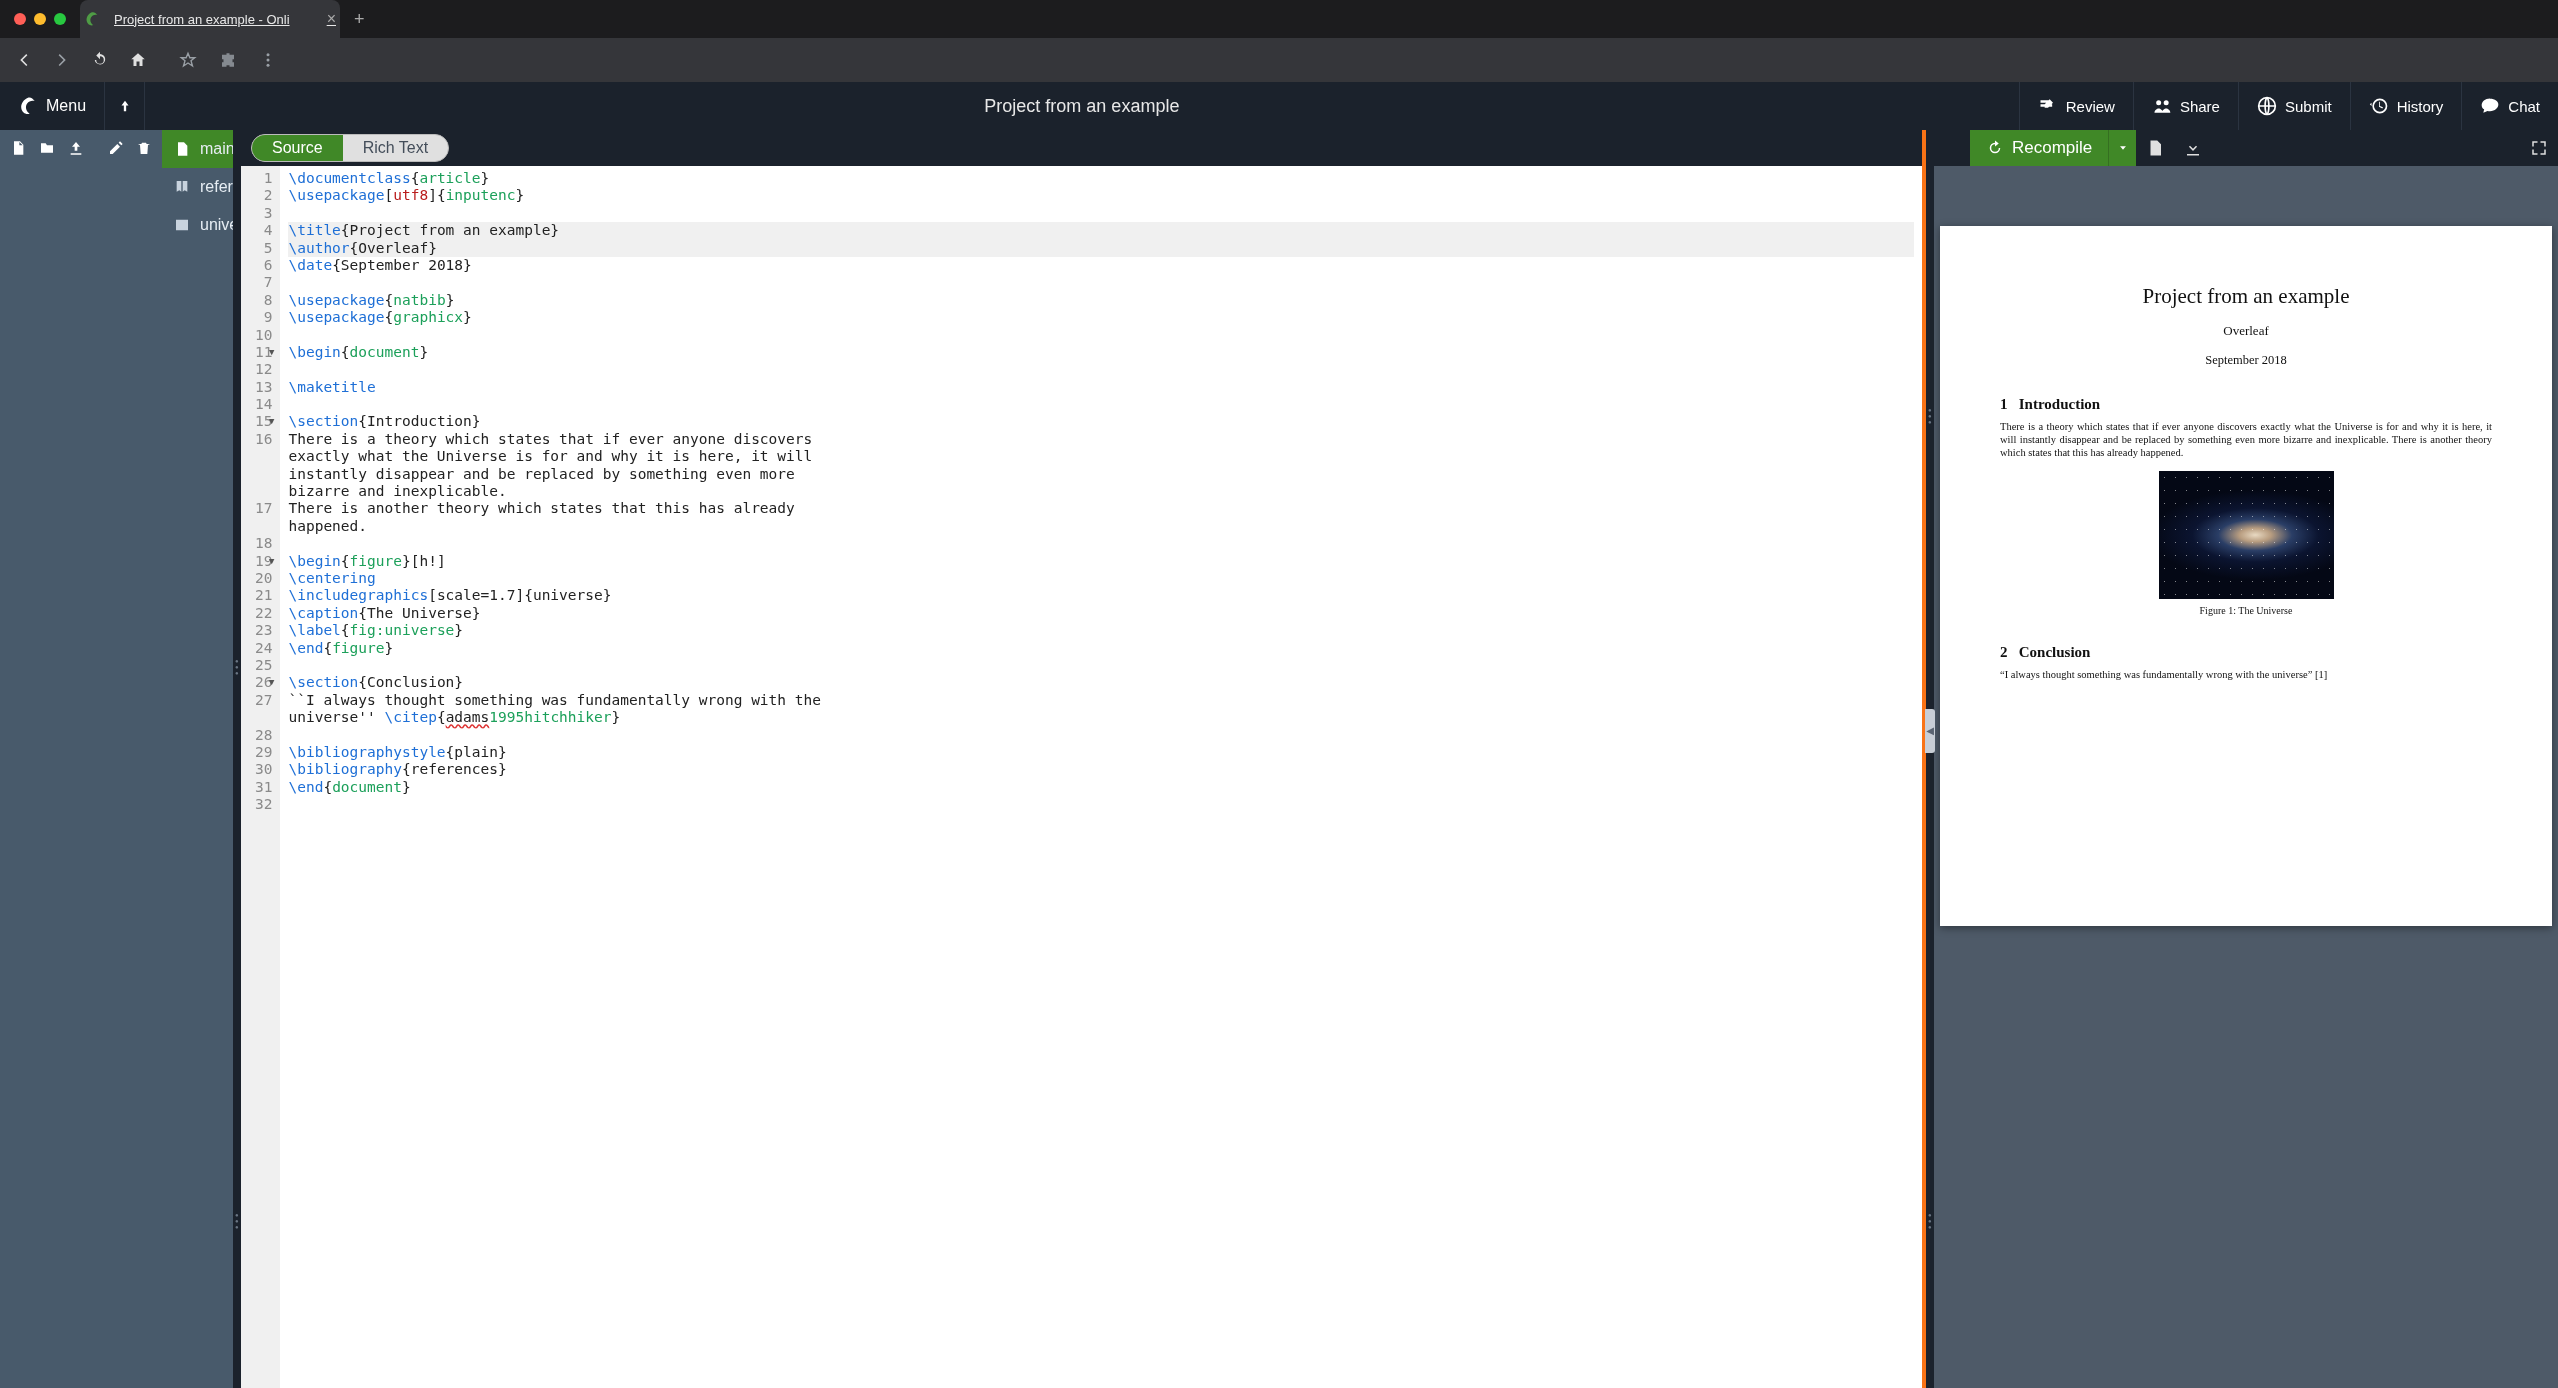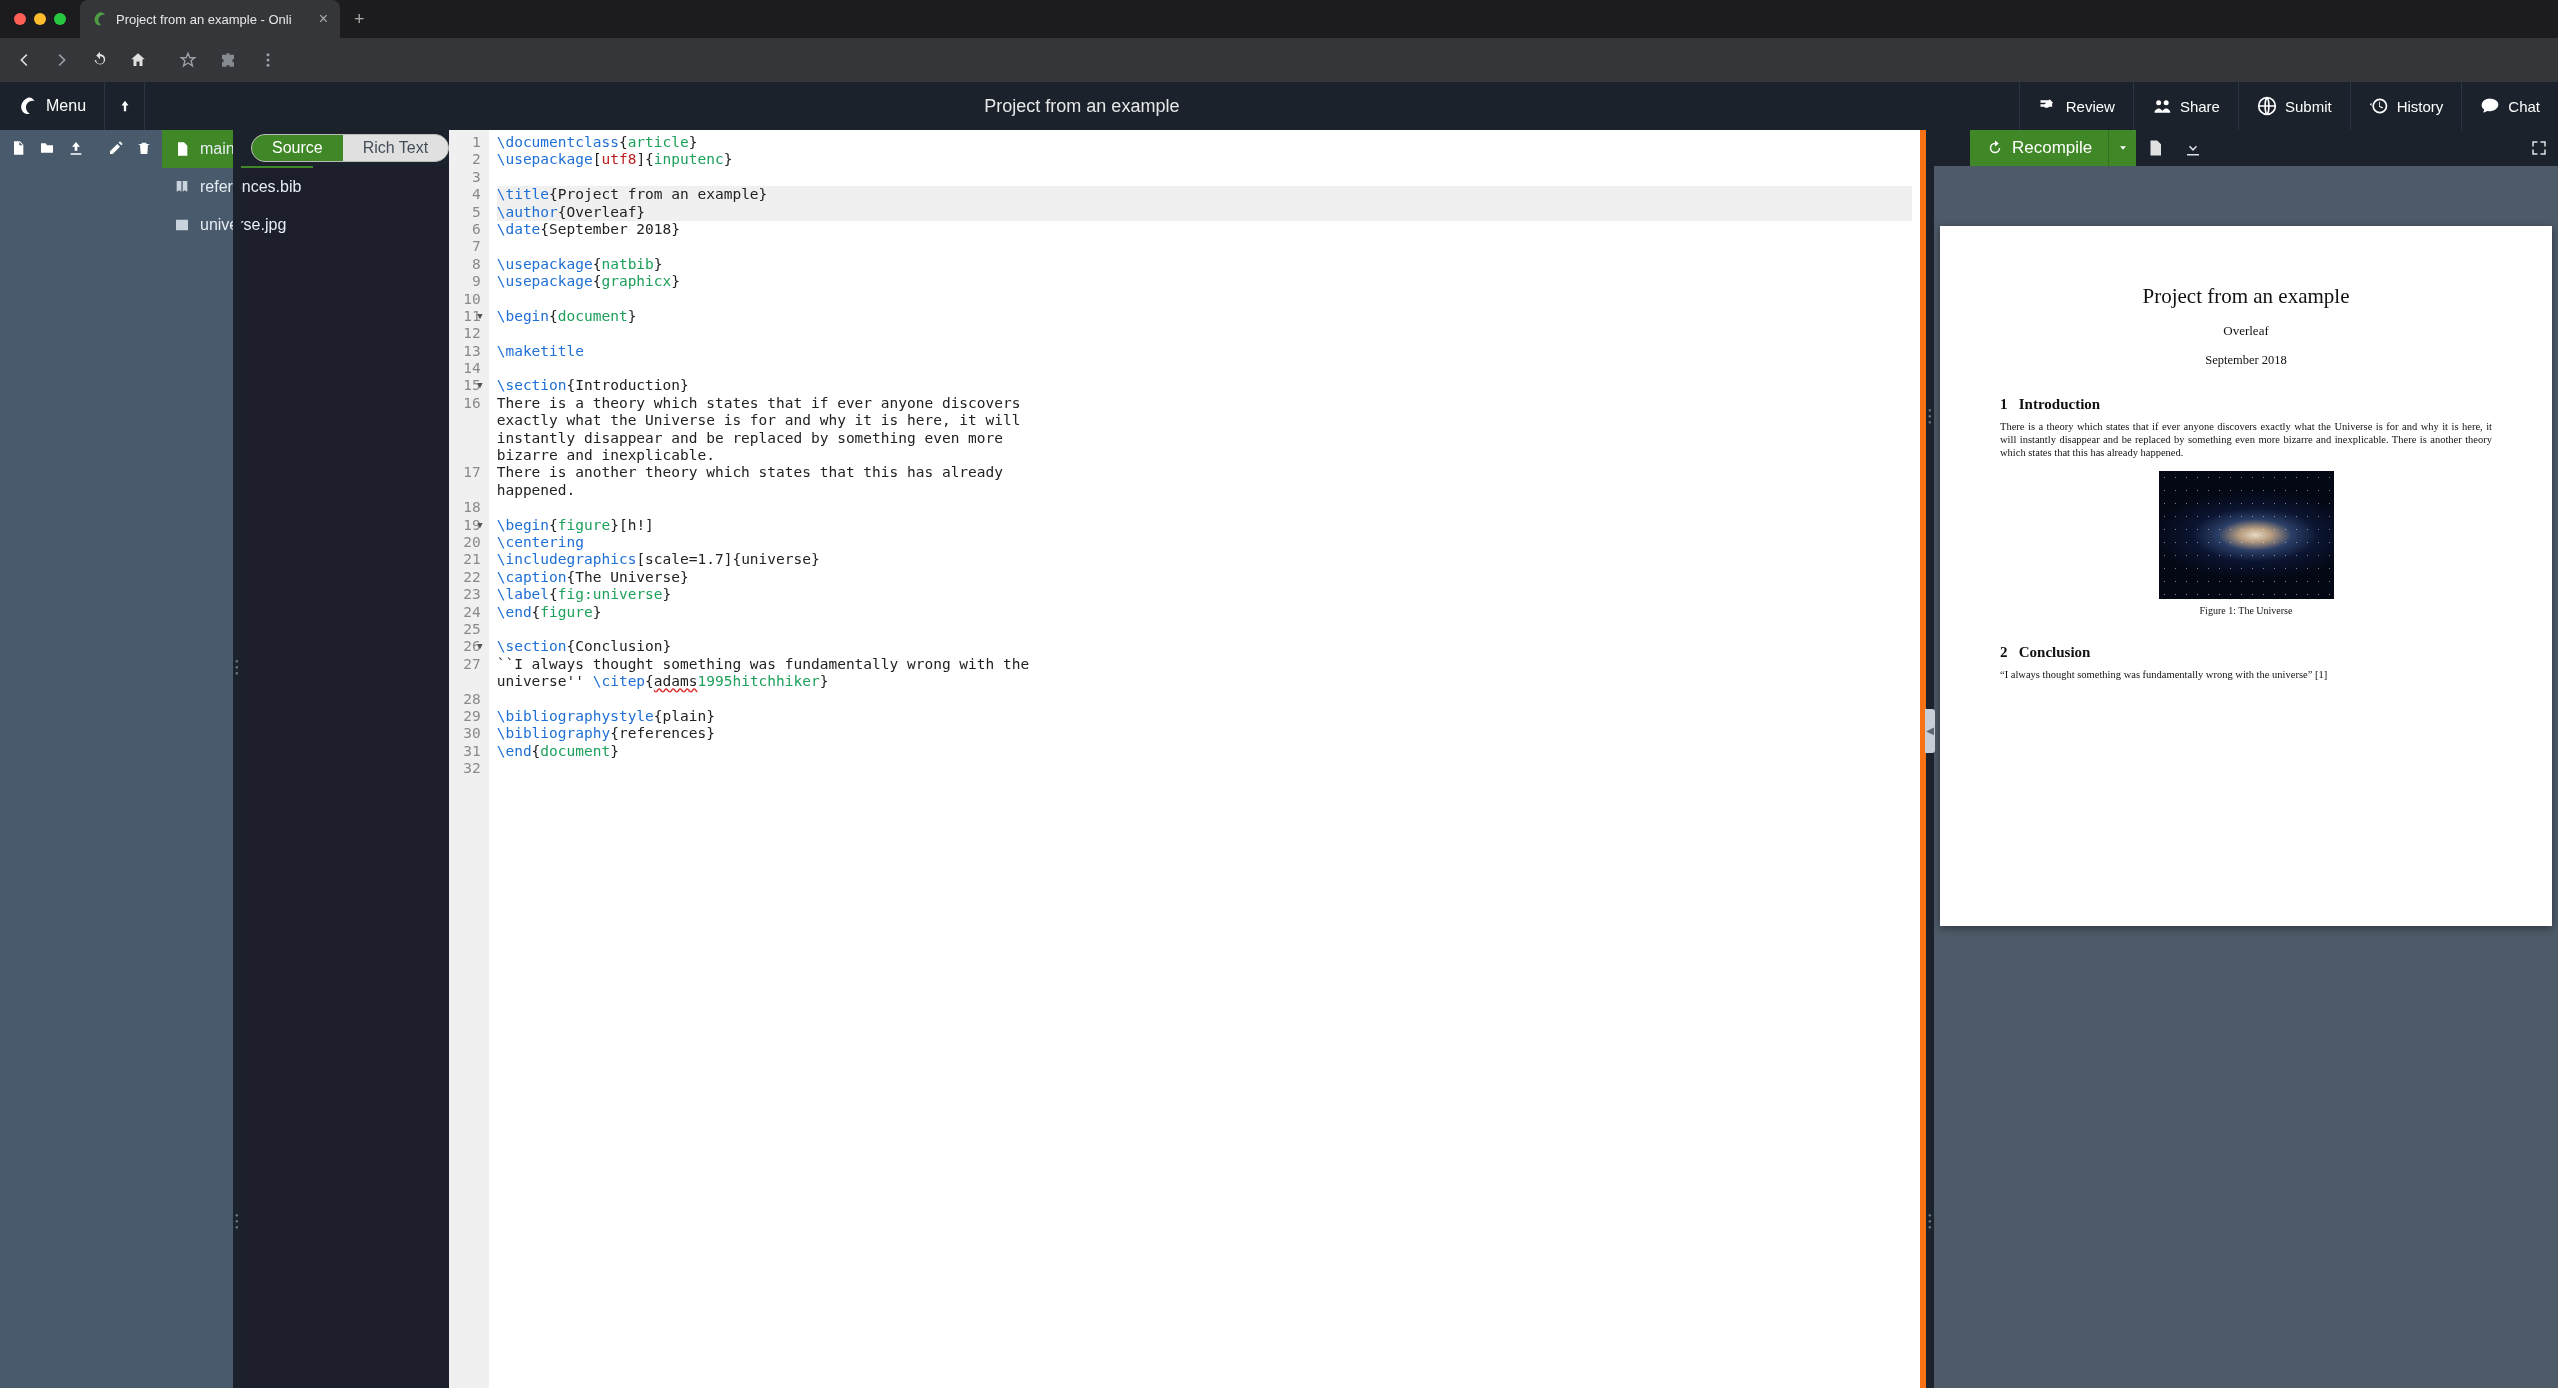--- a/index.html
+++ b/index.html
@@ -6,21 +6,21 @@
 body { font-family: -apple-system, BlinkMacSystemFont, "Segoe UI", Helvetica, Arial, sans-serif; background: #1c1e2b; overflow: hidden; height: 100vh; }
 
 
 .browser-chrome { background: #2a2a2e; }
 .tab-bar { display: flex; align-items: center; height: 38px; background: #1c1c1e; }
 .traffic-lights { display: flex; gap: 8px; padding: 0 14px; }
 .tl { width: 12px; height: 12px; border-radius: 50%; }
 .tl-red { background: #ff5f57; }
 .tl-yel { background: #febc2e; }
 .tl-grn { background: #28c840; }
-.tab { display: flex; align-items: center; background: #35363a; height: 100%; padding: 0 12px; border-top-left-radius: 8px; border-top-right-radius: 8px; color: #e8e8e8; font-size: 13px; gap: 8px; min-width: 260px; }
+.tab { display: flex; align-items: center; background: #35363a; height: 100%; padding: 0 4px; border-top-left-radius: 8px; border-top-right-radius: 8px; color: #e8e8e8; font-size: 13px; gap: 14px; min-width: 260px; text-decoration: underline; }
 .tab-favicon { width: 16px; height: 16px; display: inline-flex; }
 .tab-close { color: #aaa; font-size: 16px; margin-left: auto; }
 .new-tab { color: #aaa; font-size: 18px; padding: 0 14px; }
 .addr-bar { display: flex; align-items: center; height: 44px; background: #35363a; padding: 0 8px; gap: 6px; }
 .nav-btn { width: 32px; height: 32px; display: inline-flex; align-items: center; justify-content: center; color: #9aa0a6; cursor: pointer; }
 .nav-btn.active { color: #e0e0e0; }
 .url-box { flex: 1; display: flex; align-items: center; background: #202124; border-radius: 20px; height: 32px; padding: 0 14px; color: #9aa0a6; font-size: 15px; gap: 10px; }
 .url-host { color: #e8e8e8; }
 .url-actions { display: flex; gap: 8px; margin-left: 12px; }
 
@@ -39,21 +39,21 @@
 
 .file-panel { width: 233px; background: #485a6b; display: flex; flex-direction: row; }
 .file-toolbar { display: flex; align-items: center; height: 36px; padding: 0 10px; gap: 12px; color: #fff; }
 .file-toolbar .spacer { flex: 1; }
 .file-list { flex: 1; }
 .file-item { display: flex; align-items: center; height: 38px; padding: 0 12px; color: #e6edf3; font-size: 16px; gap: 10px; cursor: pointer; }
 .file-item.active { background: #408827; }
 .file-item .chevron { margin-left: auto; }
 
 
-.editor-col { flex: 1; display: flex; flex-direction: row; border-right: 6px solid #f97316; min-width: 0; }
+.editor-col { flex: 1; display: flex; flex-direction: column; border-right: 4px solid #f97316; min-width: 0; }
 .editor-tabs { display: flex; align-items: center; height: 36px; background: #1b222c; padding-left: 10px; }
 .seg-control { display: flex; background: #e0e0e0; border-radius: 18px; height: 28px; overflow: hidden; border: 1px solid #bbb; }
 .seg-btn { padding: 0 20px; display: flex; align-items: center; font-size: 16px; color: #444e5a; cursor: pointer; }
 .seg-btn.active { background: #408827; color: #fff; }
 .code-editor { flex: 1; display: flex; background: #fff; font-family: "Menlo", "Monaco", "Consolas", monospace; font-size: 14.5px; line-height: 1.2; overflow: auto; position: relative; }
 .gutter { background: #f0f0f0; color: #8a8a8a; text-align: right; padding: 4px 8px 4px 14px; user-select: none; }
 .gutter .ln { height: 17.4px; position: relative; }
 .gutter .fold { position: absolute; right: -2px; top: 3px; font-size: 9px; color: #555; }
 .code { padding: 4px 8px; flex: 1; white-space: pre; color: #222; }
 .code .line { height: 17.4px; }

